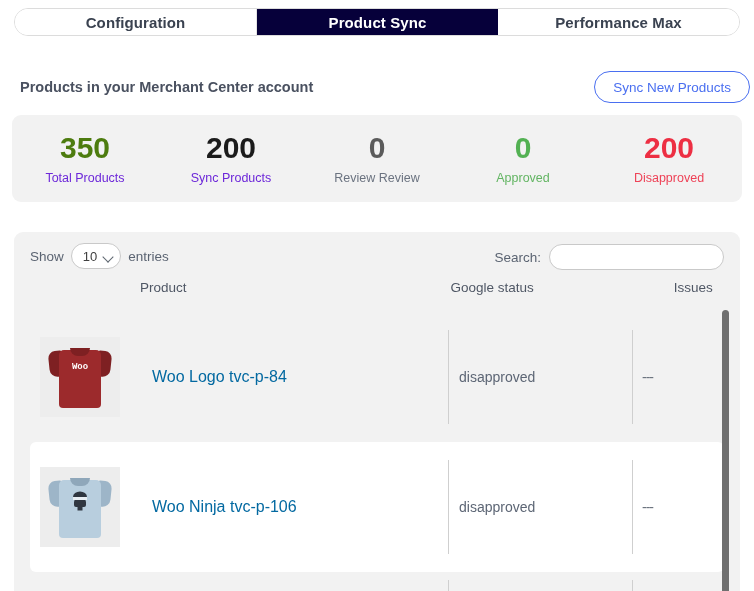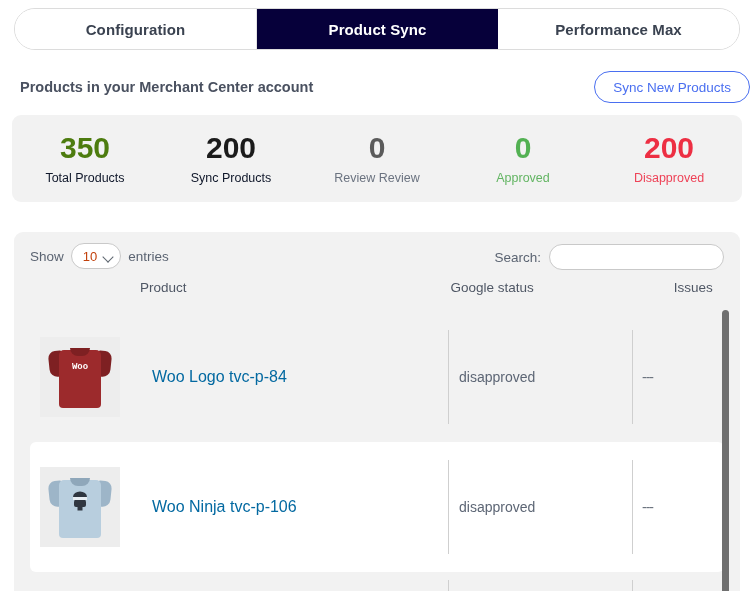--- a/index.html
+++ b/index.html
@@ -6,21 +6,21 @@
   html, body {
     width: 754px; height: 591px;
     background: #ffffff;
     font-family: "Liberation Sans", sans-serif;
     overflow: hidden;
   }
   #app { position: relative; width: 754px; height: 591px; background:#fff; }
 
   
   .tabbar {
-    position:absolute; left:14px; top:8px; width:726px; height:42px;
+    position:absolute; left:14px; top:8px; width:726px; height:28px;
     border:1px solid #dcdcdc; border-radius:21px;
     display:flex; overflow:hidden; background:#fff;
   }
   .tab {
     flex:1 1 0; display:flex; align-items:center; justify-content:center;
     font-size:15px; font-weight:bold; color:#3a4250; cursor:pointer;
     background:#fff; letter-spacing:.1px;
   }
   .tab.active { background:#06003a; color:#ffffff; }
   .tab.first { border-right:1px solid #e4e4e4; }
@@ -41,21 +41,21 @@
   
   .stats {
     position:absolute; left:12px; top:115px; width:730px; height:87px;
     background:#f2f2f2; border-radius:9px;
     display:flex; align-items:center;
   }
   .stat { flex:1 1 0; text-align:center; }
   .stat-value { font-size:30px; font-weight:bold; line-height:1.05; }
   .stat-label { font-size:12.5px; margin-top:8px; }
   .v-dark { color:#1b1b1b; }
-  .l-dark { color:#0f172a; }
+  .l-dark { color:#6d28d9; }
   .v-gray { color:#5b5b5b; }
   .l-gray { color:#6b7380; }
   .v-green { color:#53b153; }
   .l-green { color:#63b563; }
   .v-red { color:#ed2f43; }
   .l-red { color:#ee4257; }
 
   
   .panel {
     position:absolute; left:14px; top:232px; width:726px; height:360px;
@@ -66,21 +66,21 @@
     height:48px; display:flex; align-items:center;
     padding:0 16px; position:relative;
   }
   .show-group { display:flex; align-items:center; gap:7px; }
   .show-lbl, .entries-lbl { font-size:13.5px; color:#5b6472; }
   .length-select {
     border:1px solid #c9c9c9; background:#fff; border-radius:16px;
     height:26px; padding:0 7px 0 11px; display:flex; align-items:center;
     gap:7px; cursor:pointer;
   }
-  .length-select .val { font-size:13px; color:#c2410c; }
+  .length-select .val { font-size:13px; color:#404040; }
   .chev { width:9px; height:9px; position:relative; }
   .chev::before {
     content:""; position:absolute; left:0; top:1px;
     width:7px; height:7px; border-right:1.6px solid #5e6670;
     border-bottom:1.6px solid #5e6670; transform:rotate(45deg);
   }
   .search-group {
     position:absolute; right:16px; top:12px;
     display:flex; align-items:center; gap:8px;
   }

